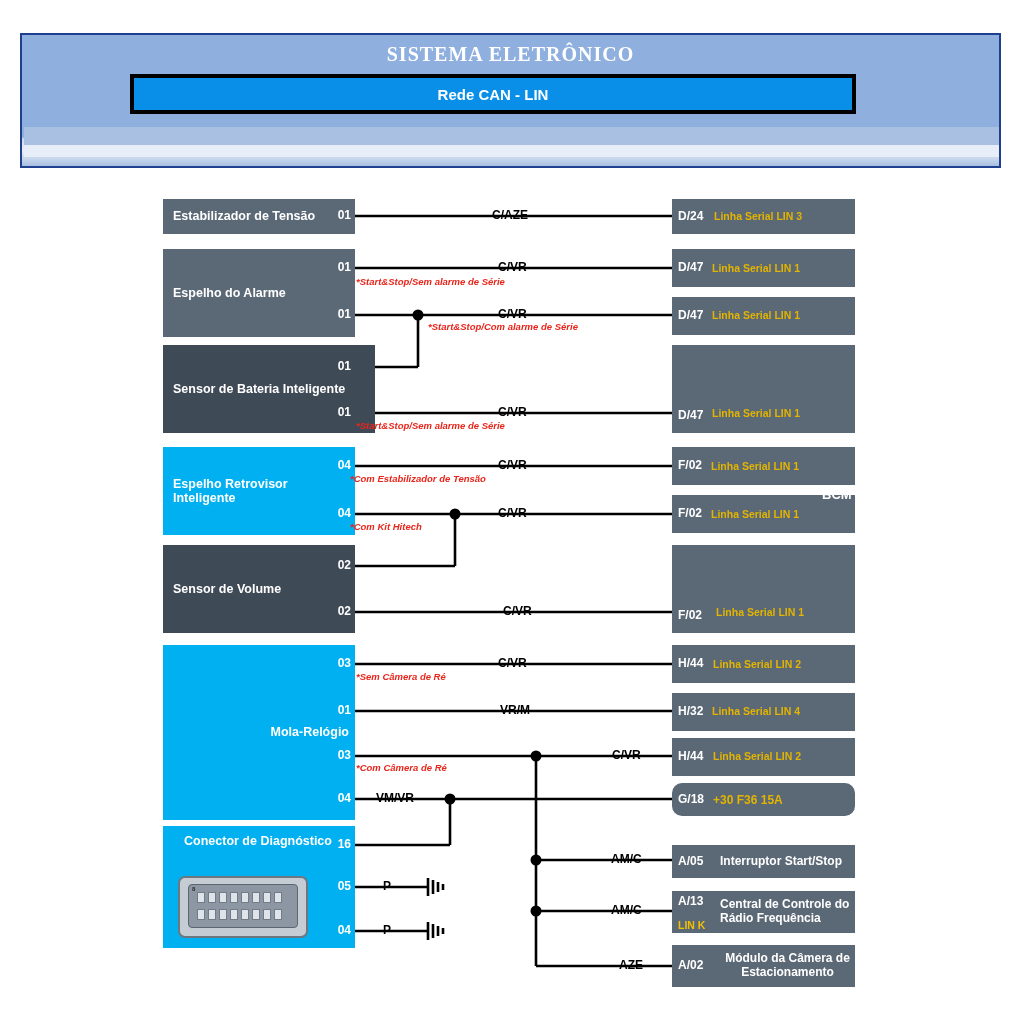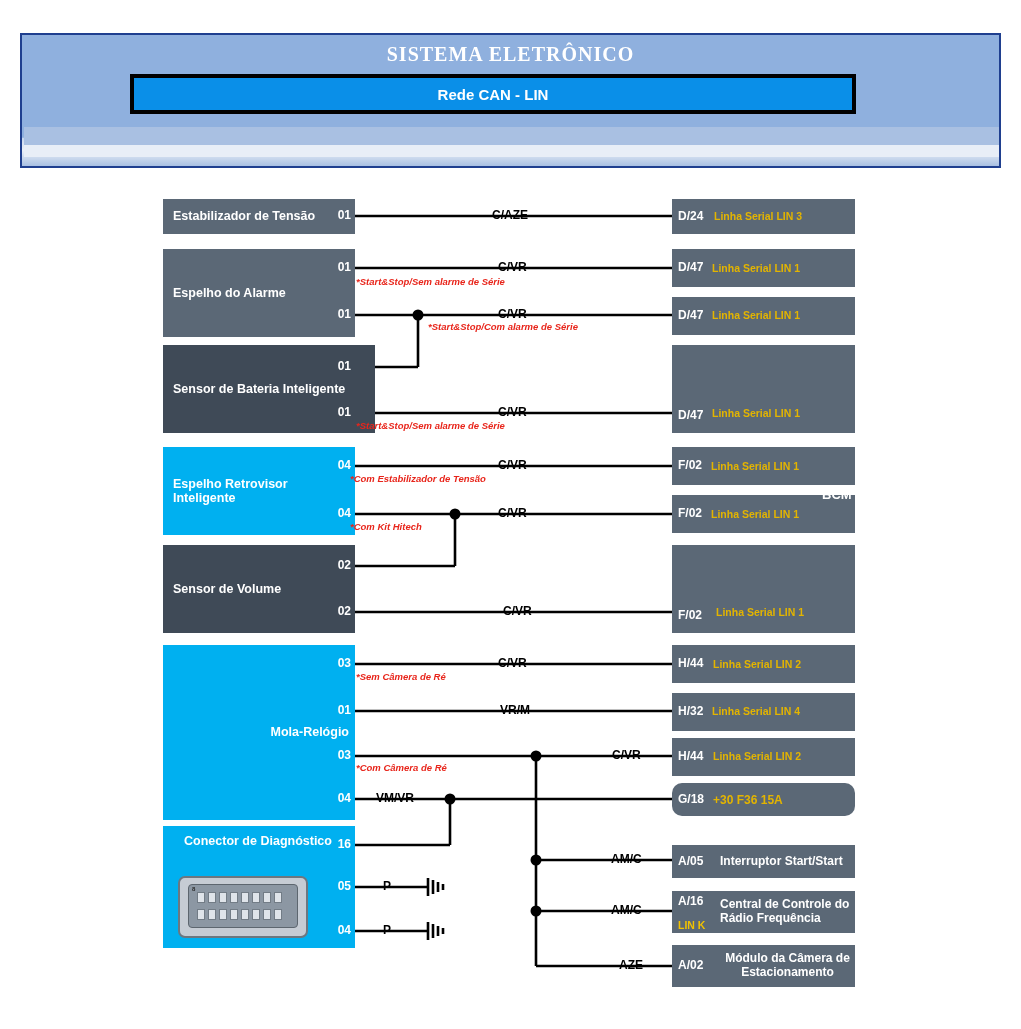--- a/index.html
+++ b/index.html
@@ -431,25 +431,25 @@
   <div class="lin-label" style="left:711px; top:460px;">Linha Serial LIN 1</div>
   <div class="lin-label" style="left:711px; top:508px;">Linha Serial LIN 1</div>
   <div class="lin-label" style="left:716px; top:606px;">Linha Serial LIN 1</div>
   <div class="lin-label" style="left:713px; top:658px;">Linha Serial LIN 2</div>
   <div class="lin-label" style="left:712px; top:705px;">Linha Serial LIN 4</div>
   <div class="lin-label" style="left:713px; top:750px;">Linha Serial LIN 2</div>
   <div class="fuse-label" style="left:713px; top:793px;">+30 F36 15A</div>
 
   <div class="right-node" style="left:672px; top:845px; width:183px; height:33px;">
     <span style="min-width:38px;">A/05</span>
-    <span style="padding-left:4px;">Interruptor Start/Start</span>
+    <span style="padding-left:4px;">Interruptor Start/Stop</span>
   </div>
 
   <div class="right-node" style="left:672px; top:891px; width:183px; height:42px;">
-    <span style="min-width:38px; align-self:flex-start; padding-top:4px;">A/16</span>
+    <span style="min-width:38px; align-self:flex-start; padding-top:4px;">A/13</span>
     <span style="padding-left:4px;">Central de Controle do Rádio Frequência</span>
   </div>
   <div class="lin-label bright" style="left:678px; top:919px;">LIN K</div>
 
   <div class="right-node" style="left:672px; top:945px; width:183px; height:42px;">
     <span style="min-width:38px;">A/02</span>
     <span style="padding-left:4px;text-align:center;">Módulo da Câmera de Estacionamento</span>
   </div>
 
 </div>

